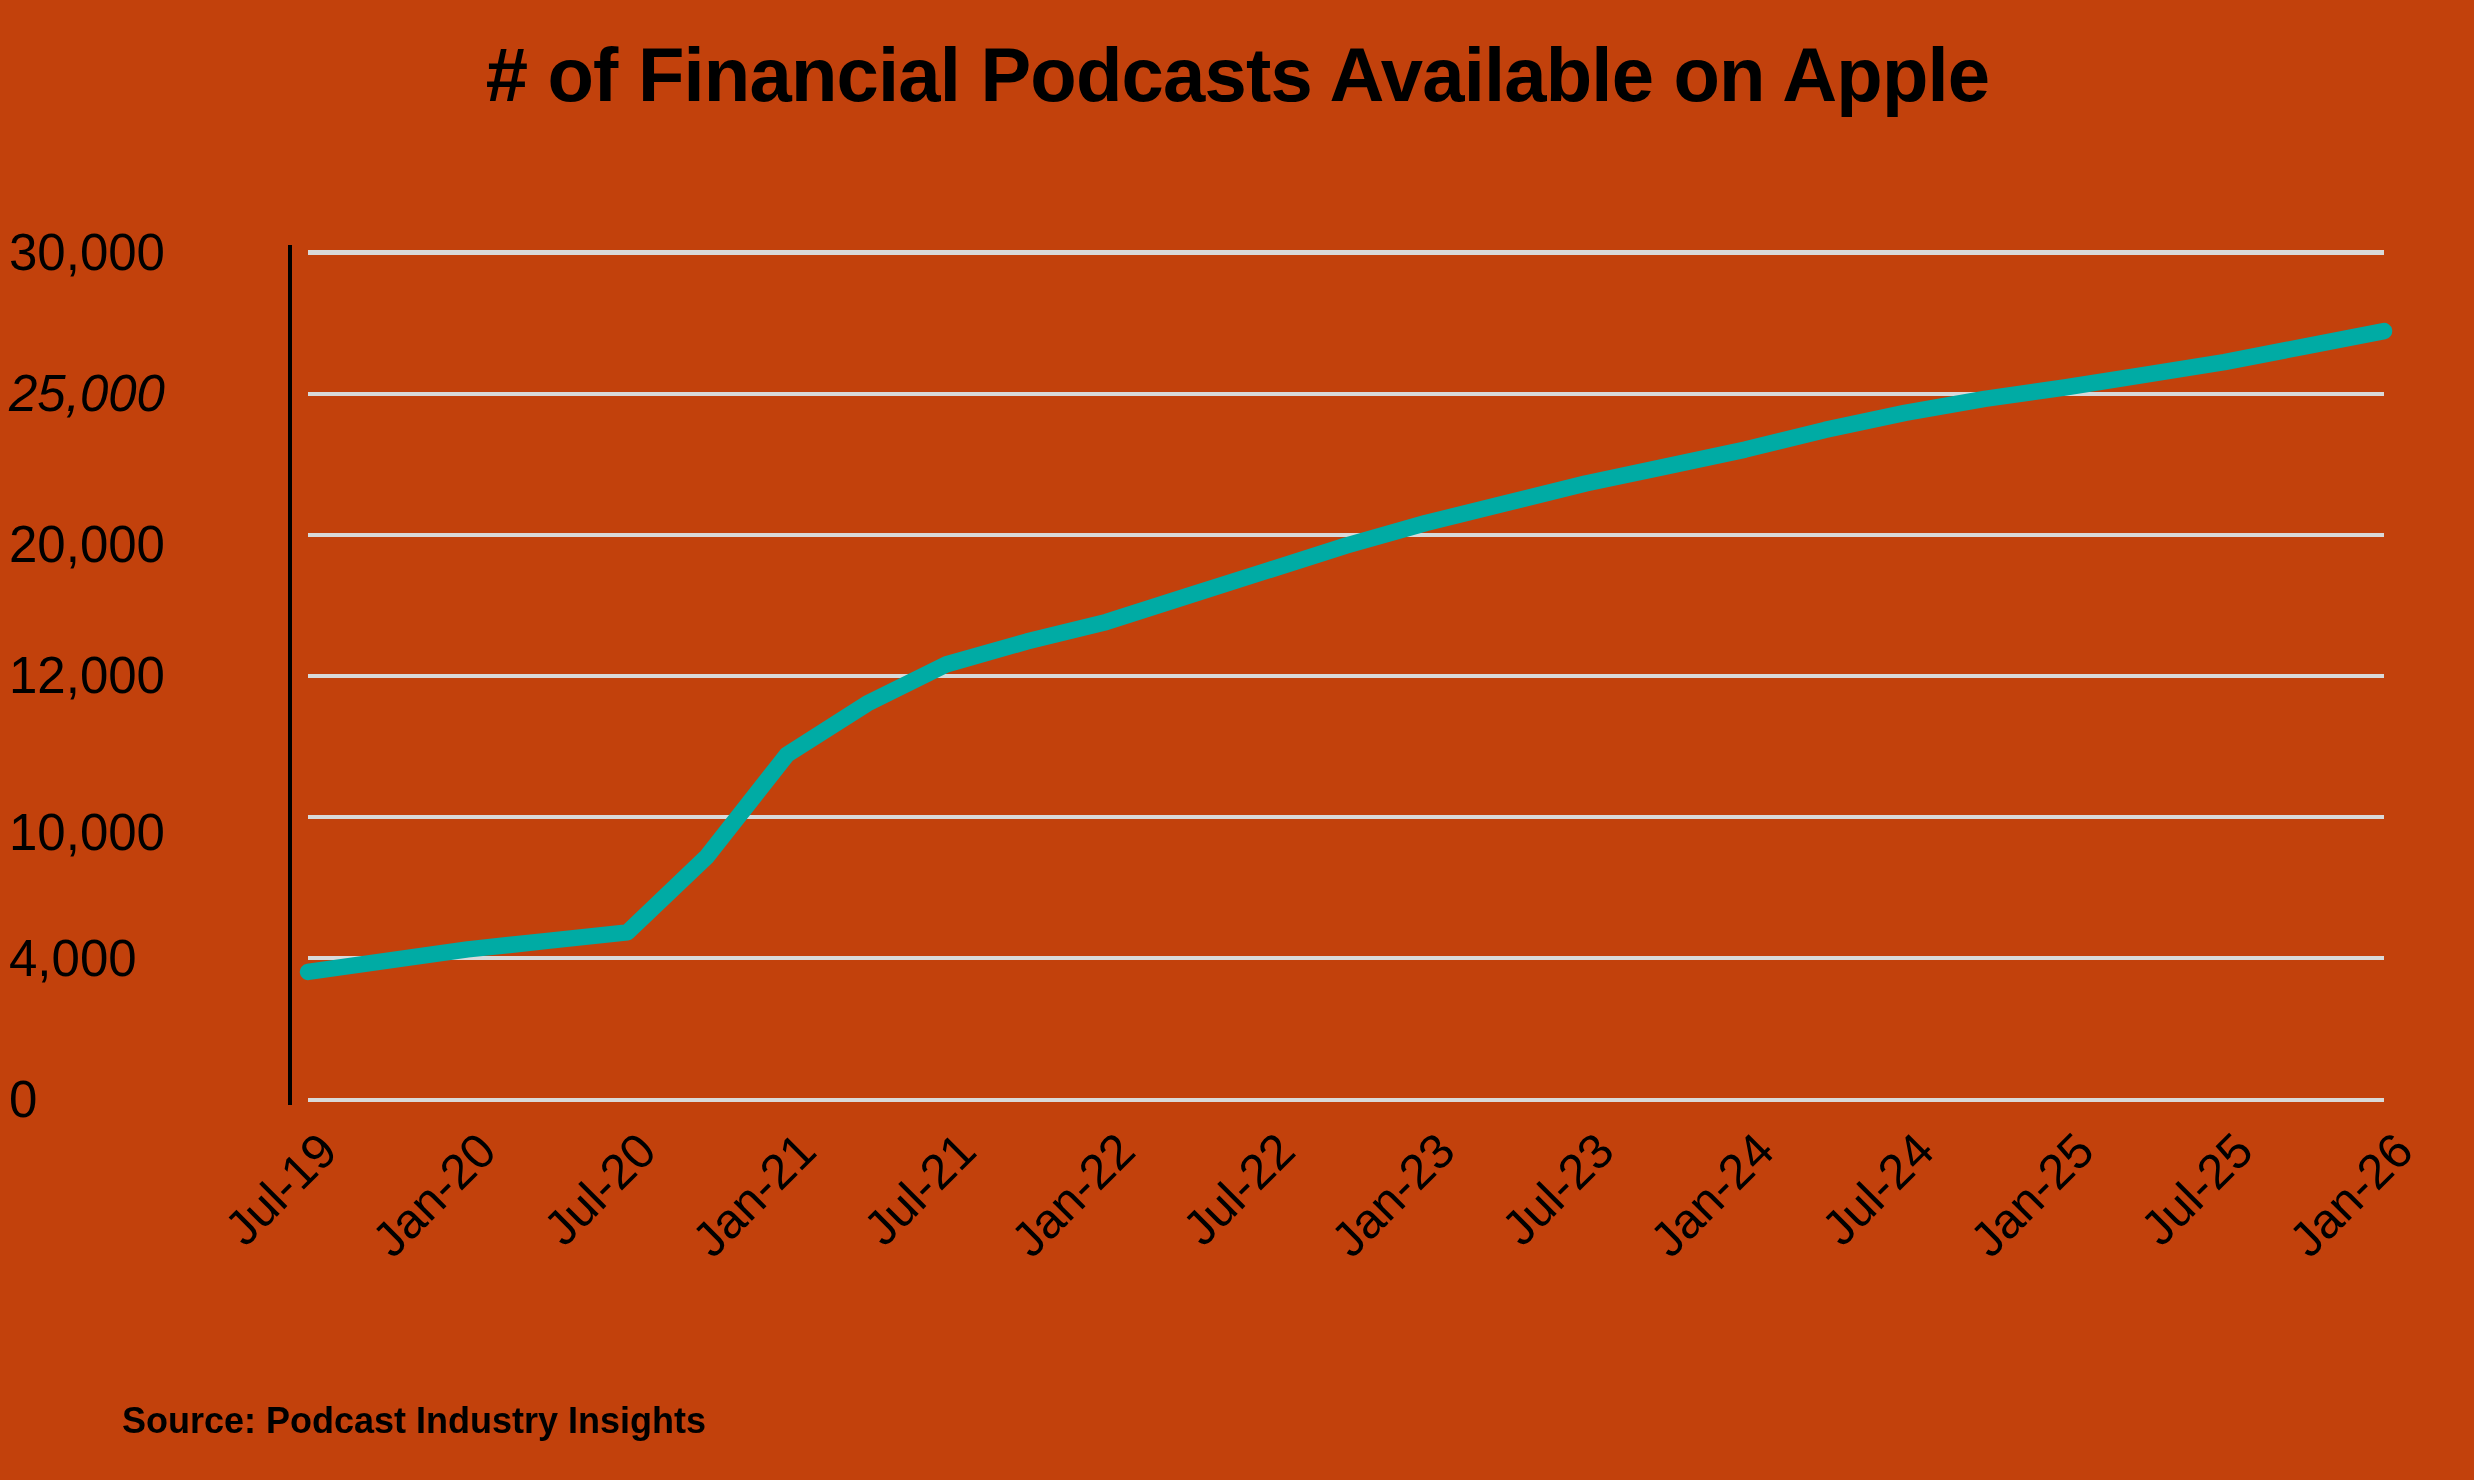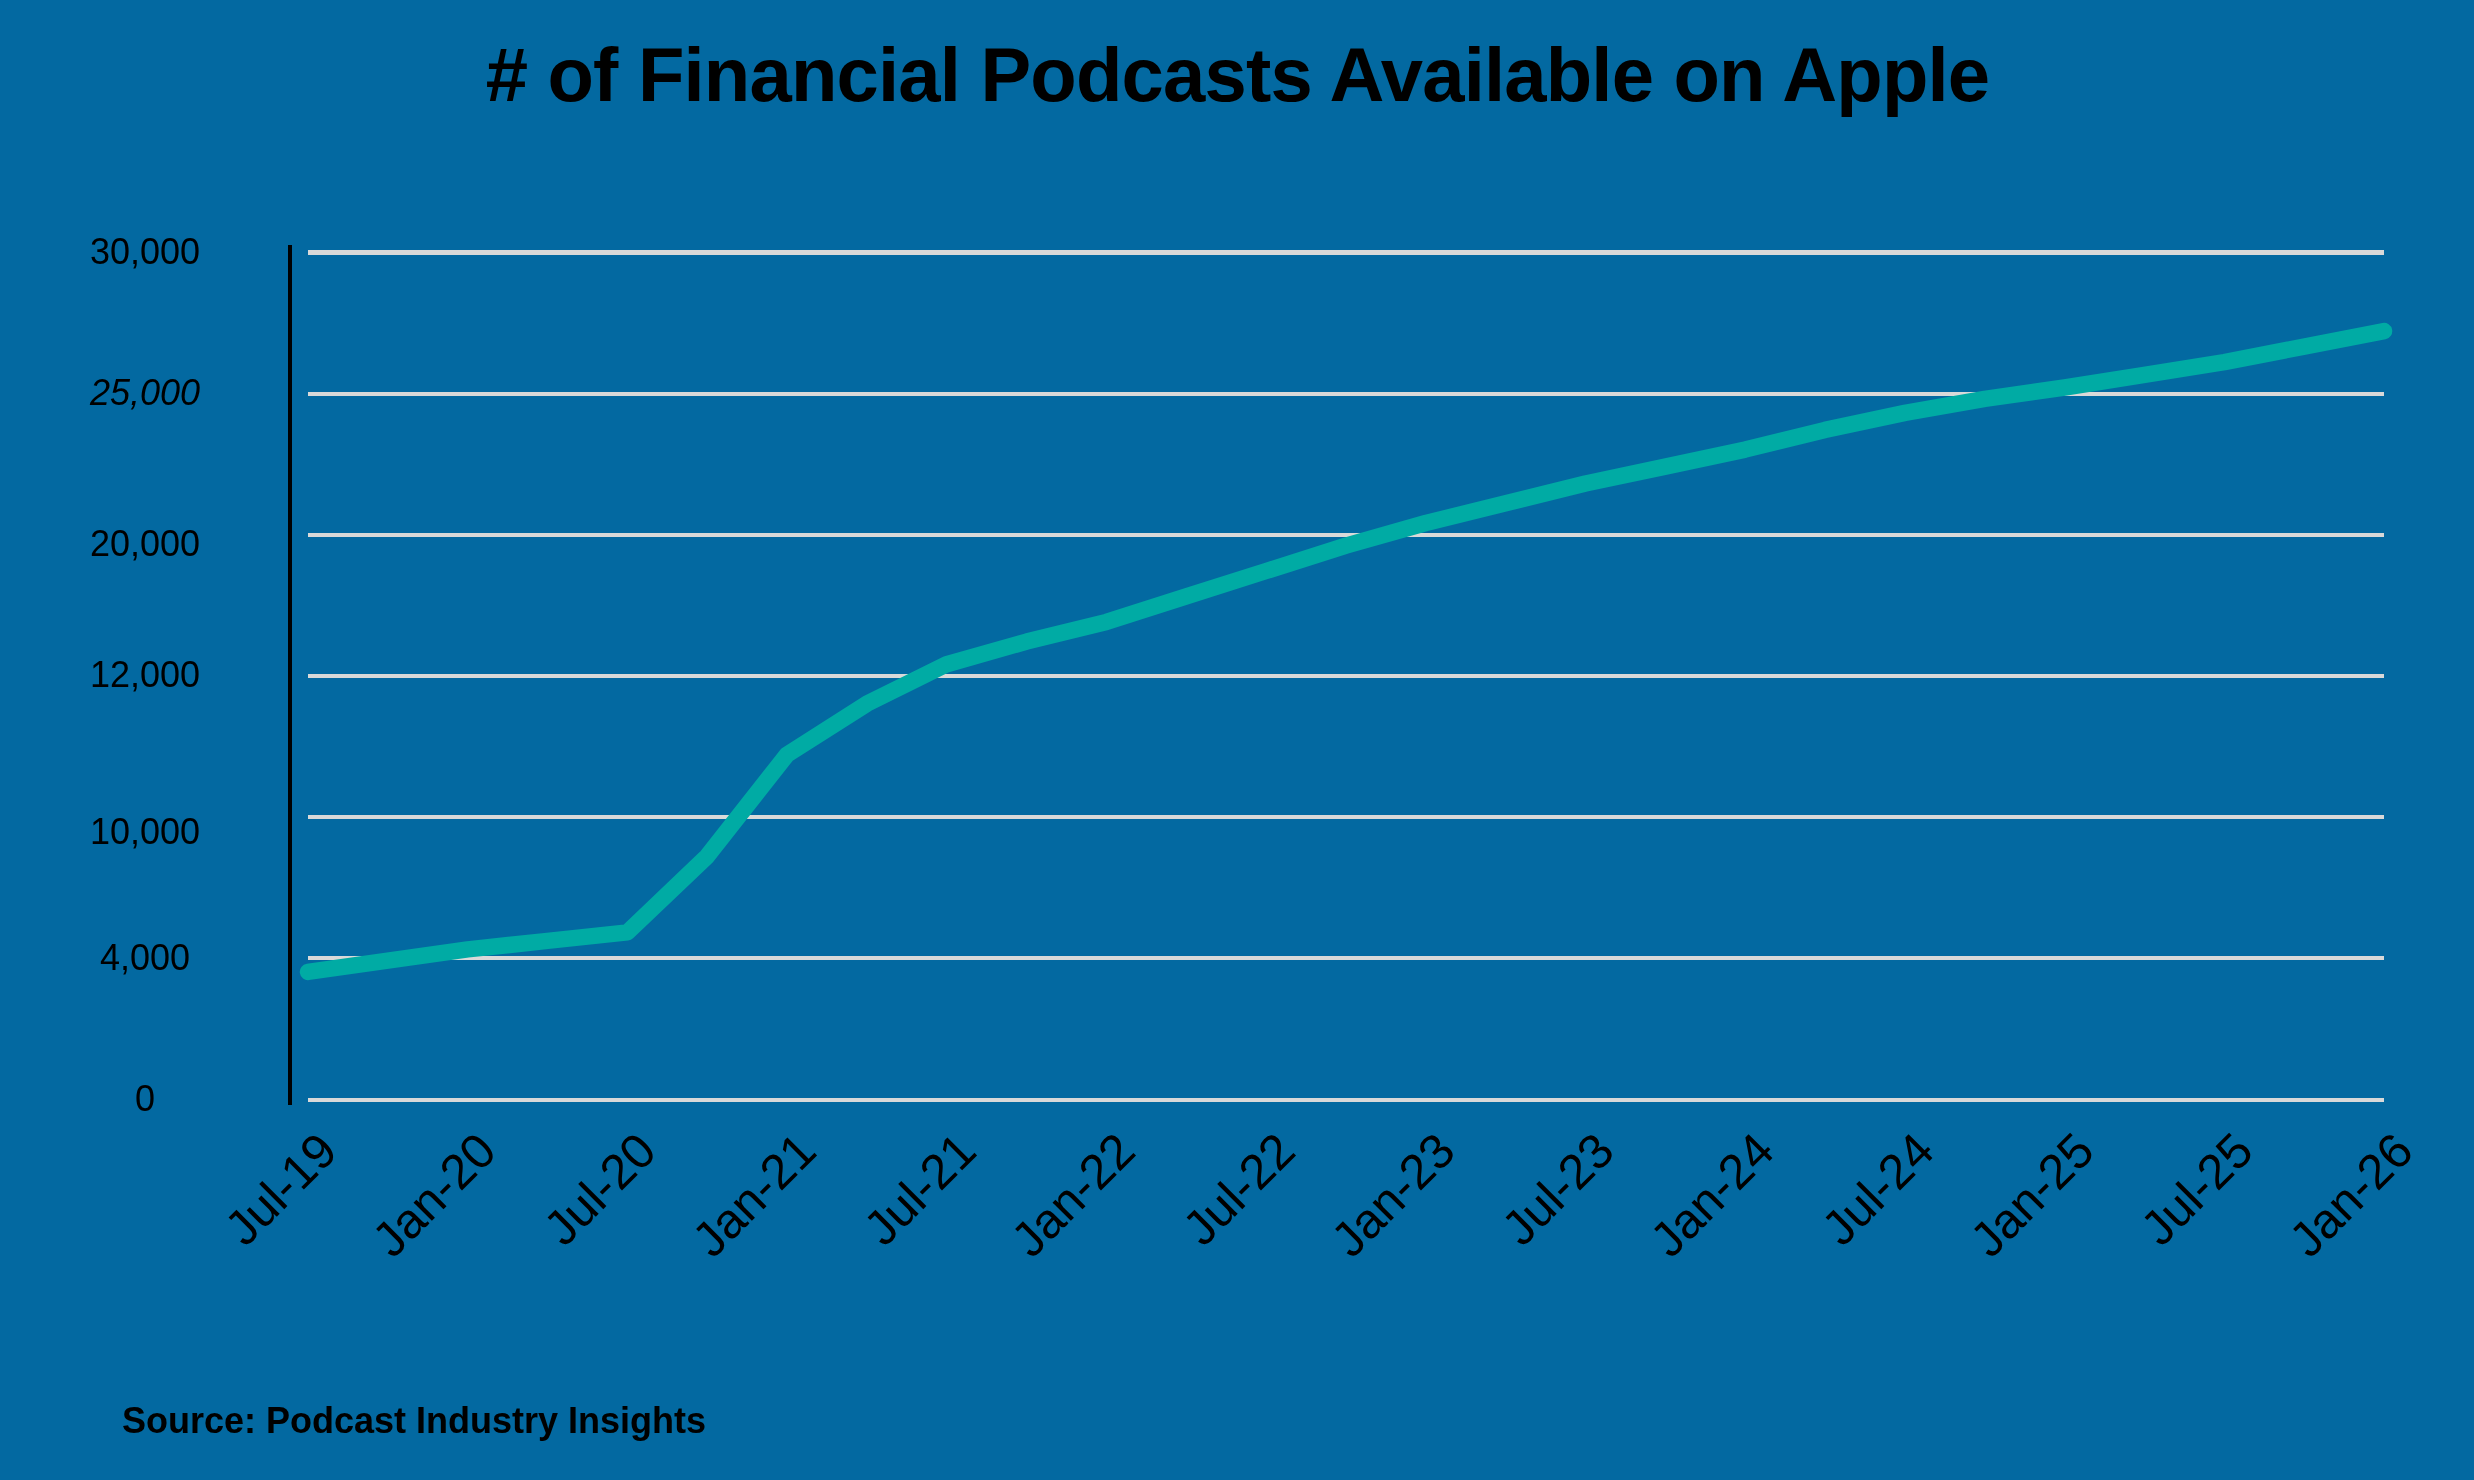--- a/index.html
+++ b/index.html
@@ -6,21 +6,21 @@
   html,body{margin:0;padding:0;}
   body{
     width:2475px;height:1481px;
     background:#ffffff;
     font-family:"Liberation Sans", sans-serif;
     overflow:hidden;
     position:relative;
   }
   #chart-root{
     position:absolute;inset:0;
-    background:#0369a1;
+    background:#c2410c;
   }
   
   #chart-title{
     position:absolute;
     left:0;right:0;top:31px;
     text-align:center;
     font-size:76px;
     font-weight:bold;
     color:#000000;
     letter-spacing:-0.8px;
@@ -43,22 +43,22 @@
     position:absolute;
     left:288px;top:245px;
     width:4.1px;height:860px;
     background:#000000;
   }
   
   .ytick{
     position:absolute;
     right:2194px;           
     width:272px;
-    text-align:center;
-    font-size:36px;
+    text-align:left;
+    font-size:51px;
     color:#000000;
     white-space:nowrap;
     transform:translateY(-50%);
   }
   
   .xtick{
     position:absolute;
     top:1122px;
     font-size:49px;
     color:#000000;

